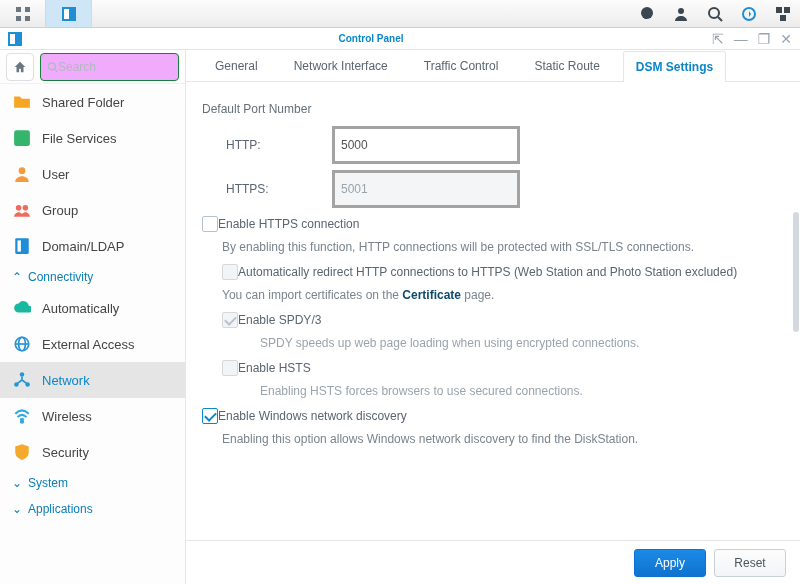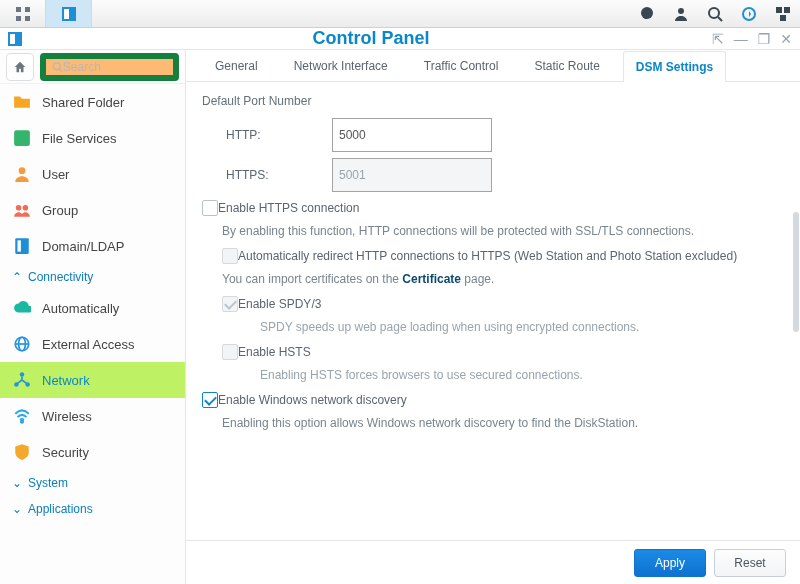--- a/index.html
+++ b/index.html
@@ -11,54 +11,54 @@
 .task-left { }
 .task-right { margin-left:auto; }
 .task-btn { width:46px; display:flex; align-items:center; justify-content:center; border-right:1px solid #d7d7d7; cursor:pointer; }
 .task-btn.active { background:#cfe6f6; }
 .task-ricon { width:34px; display:flex; align-items:center; justify-content:center; cursor:pointer; }
 .task-ricon svg, .task-btn svg { width:16px; height:16px; }
 
 
 .win-title { height:22px; display:flex; align-items:center; border-bottom:1px solid #e5e5e5; background:#fff; }
 .win-title .app-icon { width:30px; display:flex; align-items:center; justify-content:center; }
-.win-title .title { flex:1; text-align:center; color:#0b86c8; font-weight:bold; font-size:18px; }
+.win-title .title { flex:1; text-align:center; color:#0b86c8; font-weight:bold; font-size:10px; }
 .win-controls { display:flex; gap:10px; padding-right:8px; color:#9aa4ad; }
 .win-controls span { cursor:pointer; font-size:14px; line-height:1; }
 
 
 .body { display:flex; height: calc(584px - 28px - 22px); background:#fff;}
 .sidebar { width:186px; border-right:1px solid #e4e7ea; background:#fdfdfd; display:flex; flex-direction:column; }
 .content { flex:1; position:relative; display:flex; flex-direction:column; }
 
 
 .side-top { display:flex; align-items:center; height:34px; padding:4px 6px; gap:6px; border-bottom:1px solid #eef0f2;}
 .home-btn { width:28px; height:28px; border:1px solid #dcdfe3; border-radius:4px; display:flex; align-items:center; justify-content:center; background:#fff; cursor:pointer;}
-.search { flex:1; height:28px; border:6px solid #15803d; border-radius:4px; display:flex; align-items:center; padding:0 6px; color:#9aa4ad; background:#fdba74; }
+.search { flex:1; height:28px; border:1px solid #15803d; border-radius:4px; display:flex; align-items:center; padding:0 6px; color:#9aa4ad; background:#f0abfc; }
 .search input { border:none; outline:none; width:100%; font-size:12px; color:#505A64; background:transparent;}
 .search input::placeholder { color:#b1b9c0; }
 
 .side-scroll { flex:1; overflow:hidden; }
 .side-item { display:flex; align-items:center; height:36px; padding:0 12px; gap:10px; cursor:pointer; font-size:13px; color:#444; }
-.side-item.active { background:#bef264; color:#0b86c8; }
+.side-item.active { background:#e5e5e5; color:#0b86c8; }
 .side-item .ic { width:20px; height:20px; display:flex; align-items:center; justify-content:center; }
 .side-group { display:flex; align-items:center; height:26px; padding:0 12px; gap:6px; color:#0b7fb8; font-size:12px; cursor:pointer;}
 .side-group .chev { width:10px; display:inline-block; }
 
 
 .tabs { display:flex; height:32px; border-bottom:1px solid #e4e7ea; padding-left:16px; gap:10px; align-items:flex-end; }
 .tab { padding:8px 12px; font-size:12px; color:#5a6570; cursor:pointer; border:1px solid transparent; border-bottom:none; border-radius:3px 3px 0 0;}
 .tab.active { color:#0b86c8; font-weight:bold; border-color:#e4e7ea; background:#fff; position:relative; top:1px;}
 
 
 .form { flex:1; padding:12px 16px 0 16px; overflow:auto; color:#5a6570;}
-.section-title { margin:0 0 10px; font-size:12px; color:#65707a;}
+.section-title { margin:8px 0 10px; font-size:12px; color:#65707a;}
 .row { display:flex; align-items:center; margin:6px 0; }
 .row .lbl { width:130px; padding-left:24px; }
-.row input[type=text] { width:160px; height:24px; border:1px solid #a3a3a3; padding:16px 6px; font-size:12px; color:#555; }
+.row input[type=text] { width:188px; height:24px; border:3px solid #a3a3a3; padding:16px 6px; font-size:12px; color:#555; }
 .row input.disabled { background:#f3f5f7; color:#9aa4ad; }
 .chk { display:flex; align-items:center; gap:0; margin:8px 0; }
 .chk.indent1 { padding-left:20px; }
 .chk .box { width:16px; height:16px; border:1px solid #b8c2cc; border-radius:2px; background:#fff; display:flex; align-items:center; justify-content:center;}
 .chk.checked .box { border-color:#0b86c8; }
 .chk.checked .box::after { content:""; width:9px; height:5px; border-left:2px solid #0b86c8; border-bottom:2px solid #0b86c8; transform:rotate(-45deg); margin-top:-2px;}
 .chk.disabled .box { background:#f2f4f6; border-color:#d3d9df;}
 .chk.disabled.checked .box::after { border-color:#b7c3ce; }
 .help { font-size:12px; color:#7a848e; margin:4px 0 10px; padding-left:20px; }
 .help.indent2 { padding-left:58px; color:#9aa4ad; }

